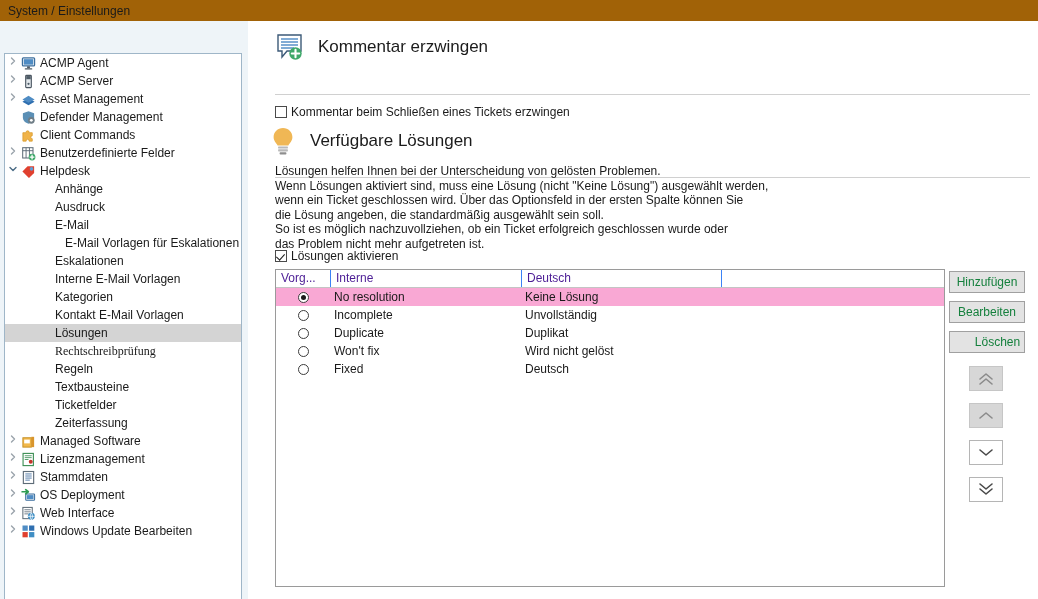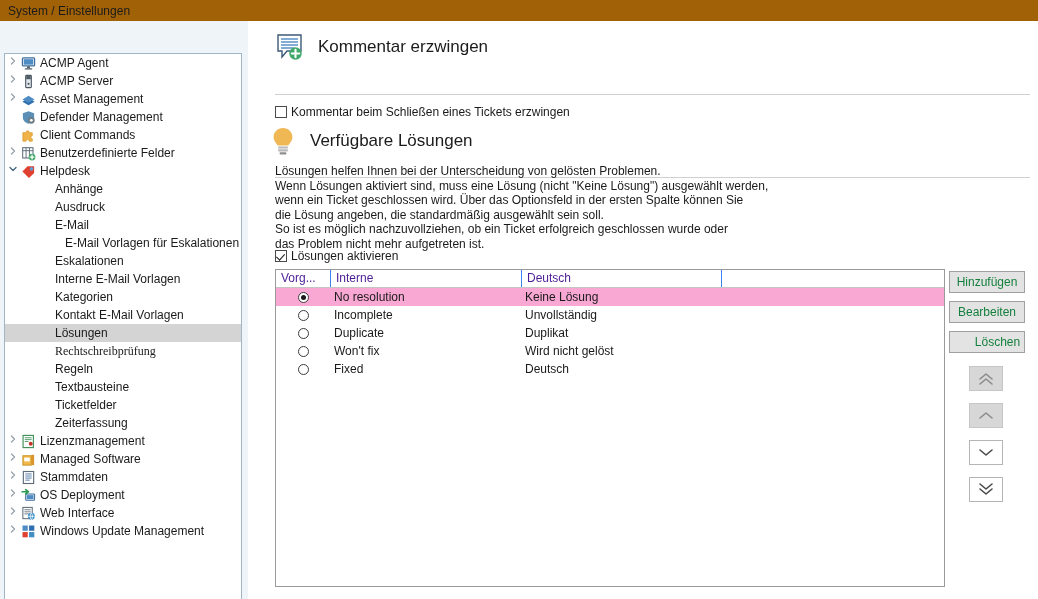--- a/index.html
+++ b/index.html
@@ -415,40 +415,40 @@
           <span class="tree-label" style="left: 50px;">Ticketfelder</span>
         </div>
         <div class="tree-row">
           <span class="tree-label" style="left: 50px;">Zeiterfassung</span>
         </div>
         <div class="tree-row">
           <span class="tree-chevron" style="left: 2px;"><svg width="10" height="10" viewBox="0 0 10 10">
               <path d="M3.5 2 L6.5 5 L3.5 8" fill="none" stroke="#9aa3ab" stroke-width="1.4" stroke-linecap="round" stroke-linejoin="round"></path>
             </svg></span>
           <span class="tree-icon" style="left: 16px;"><svg width="15" height="15" viewBox="0 0 16 16">
+              <rect x="2" y="4" width="9" height="10" fill="#f2b84b" stroke="#c58f22" stroke-width="1"></rect>
+              <rect x="3.4" y="6" width="6" height="4" fill="#ffffff"></rect>
+              <rect x="11" y="3" width="3" height="11" fill="#d9952c"></rect>
+            </svg></span>
+          <span class="tree-label" style="left: 35px;">Managed Software</span>
+        </div>
+        <div class="tree-row">
+          <span class="tree-chevron" style="left: 2px;"><svg width="10" height="10" viewBox="0 0 10 10">
+              <path d="M3.5 2 L6.5 5 L3.5 8" fill="none" stroke="#9aa3ab" stroke-width="1.4" stroke-linecap="round" stroke-linejoin="round"></path>
+            </svg></span>
+          <span class="tree-icon" style="left: 16px;"><svg width="15" height="15" viewBox="0 0 16 16">
               <rect x="2.2" y="1.5" width="11" height="13" fill="#ffffff" stroke="#3d8f55" stroke-width="1.2"></rect>
               <g stroke="#3d8f55" stroke-width="0.9">
                 <line x1="4" y1="4" x2="11.4" y2="4"></line>
                 <line x1="4" y1="6" x2="11.4" y2="6"></line>
                 <line x1="4" y1="8" x2="8" y2="8"></line>
               </g>
               <circle cx="10.4" cy="10.3" r="2.1" fill="#c4342a"></circle>
             </svg></span>
           <span class="tree-label" style="left: 35px;">Lizenzmanagement</span>
-        </div>
-        <div class="tree-row">
-          <span class="tree-chevron" style="left: 2px;"><svg width="10" height="10" viewBox="0 0 10 10">
-              <path d="M3.5 2 L6.5 5 L3.5 8" fill="none" stroke="#9aa3ab" stroke-width="1.4" stroke-linecap="round" stroke-linejoin="round"></path>
-            </svg></span>
-          <span class="tree-icon" style="left: 16px;"><svg width="15" height="15" viewBox="0 0 16 16">
-              <rect x="2" y="4" width="9" height="10" fill="#f2b84b" stroke="#c58f22" stroke-width="1"></rect>
-              <rect x="3.4" y="6" width="6" height="4" fill="#ffffff"></rect>
-              <rect x="11" y="3" width="3" height="11" fill="#d9952c"></rect>
-            </svg></span>
-          <span class="tree-label" style="left: 35px;">Managed Software</span>
         </div>
         <div class="tree-row">
           <span class="tree-chevron" style="left: 2px;"><svg width="10" height="10" viewBox="0 0 10 10">
               <path d="M3.5 2 L6.5 5 L3.5 8" fill="none" stroke="#9aa3ab" stroke-width="1.4" stroke-linecap="round" stroke-linejoin="round"></path>
             </svg></span>
           <span class="tree-icon" style="left: 16px;"><svg width="15" height="15" viewBox="0 0 16 16">
               <rect x="2.5" y="1.6" width="11" height="12.8" fill="#ffffff" stroke="#5d6b77" stroke-width="1.2"></rect>
               <g stroke="#4f77a5" stroke-width="1">
                 <line x1="4.6" y1="4.2" x2="11.4" y2="4.2"></line>
                 <line x1="4.6" y1="6.4" x2="11.4" y2="6.4"></line>
@@ -488,21 +488,21 @@
         <div class="tree-row">
           <span class="tree-chevron" style="left: 2px;"><svg width="10" height="10" viewBox="0 0 10 10">
               <path d="M3.5 2 L6.5 5 L3.5 8" fill="none" stroke="#9aa3ab" stroke-width="1.4" stroke-linecap="round" stroke-linejoin="round"></path>
             </svg></span>
           <span class="tree-icon" style="left: 16px;"><svg width="15" height="15" viewBox="0 0 16 16">
               <rect x="1.6" y="1.6" width="5.6" height="5.6" fill="#4f8cc4"></rect>
               <rect x="8.6" y="1.6" width="5.6" height="5.6" fill="#2f6fb0"></rect>
               <rect x="1.6" y="8.6" width="5.6" height="5.6" fill="#e0402f"></rect>
               <rect x="8.6" y="8.6" width="5.6" height="5.6" fill="#3f8ec4"></rect>
             </svg></span>
-          <span class="tree-label" style="left: 35px;">Windows Update Management</span>
+          <span class="tree-label" style="left: 35px;">Windows Update Bearbeiten</span>
         </div>
       </div>
   </div>
 </div>
 
 <div id="content">
 
   <div class="section-head" style="left:26px; top:10px; width:520px;">
     <span class="sec-icon">
       <svg width="34" height="34" viewBox="0 0 34 34">

